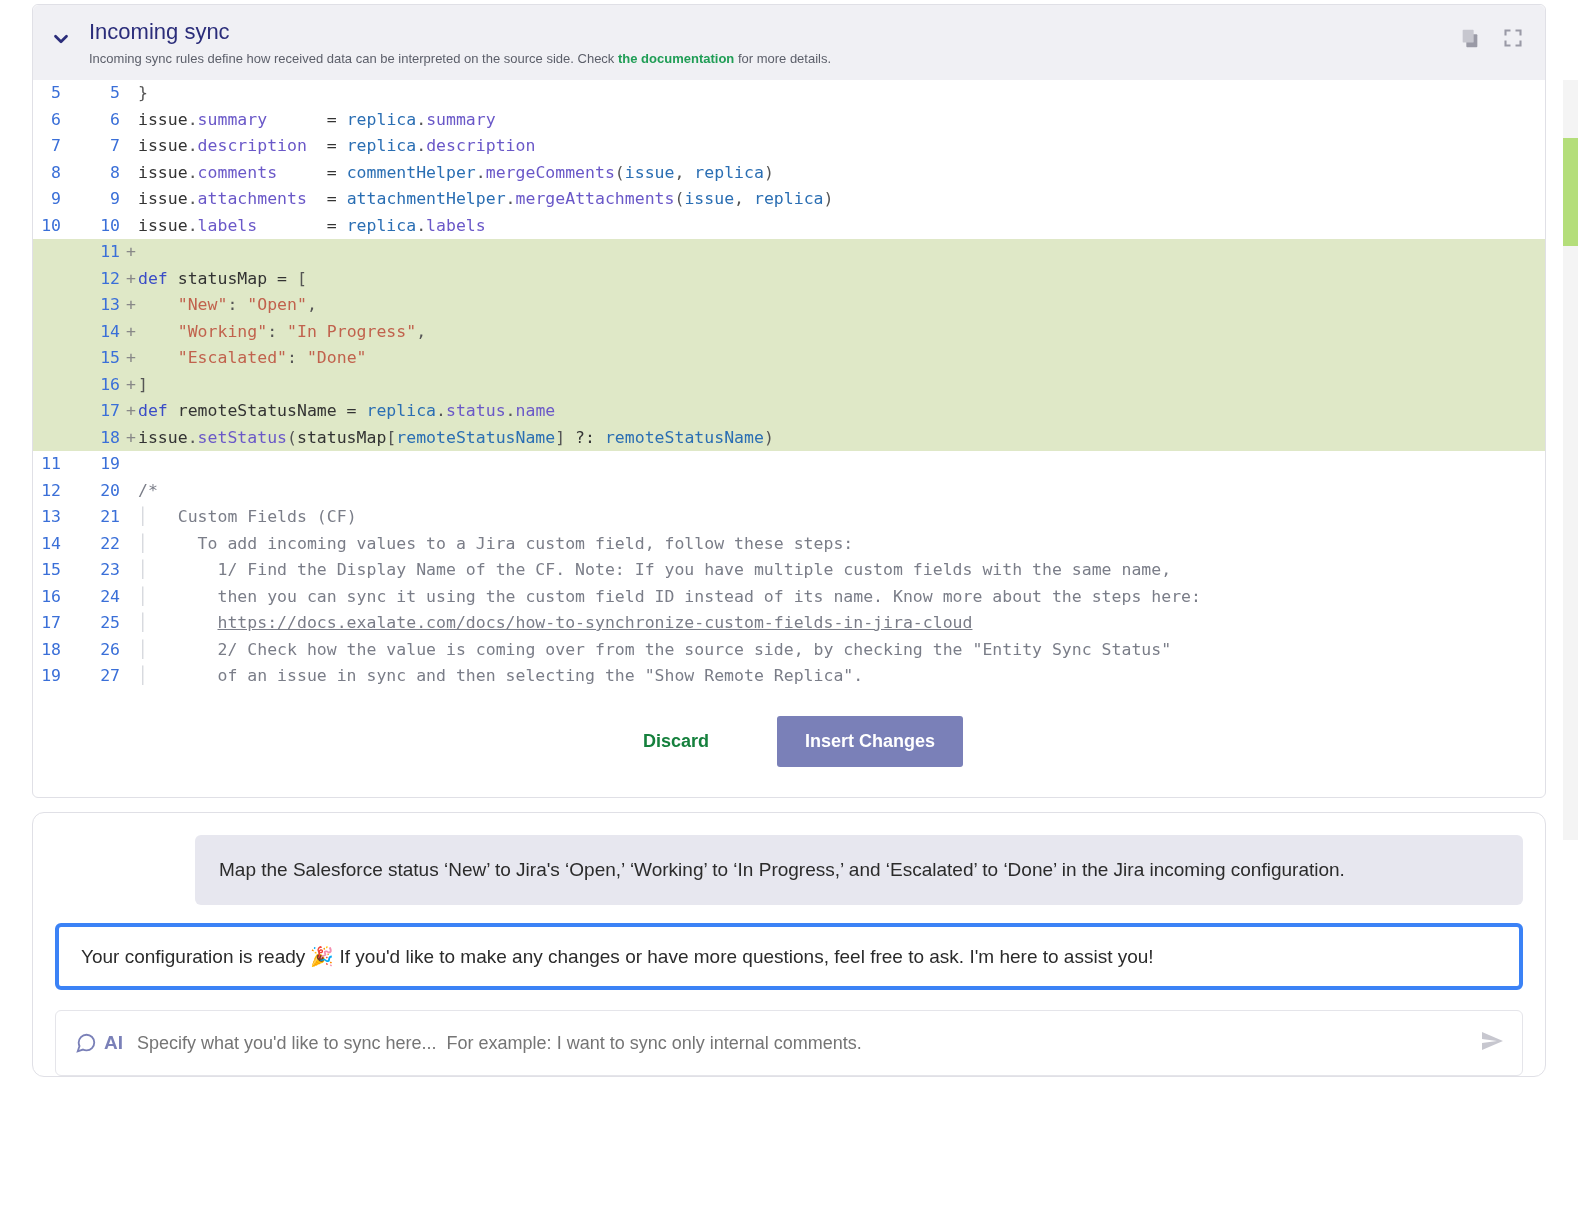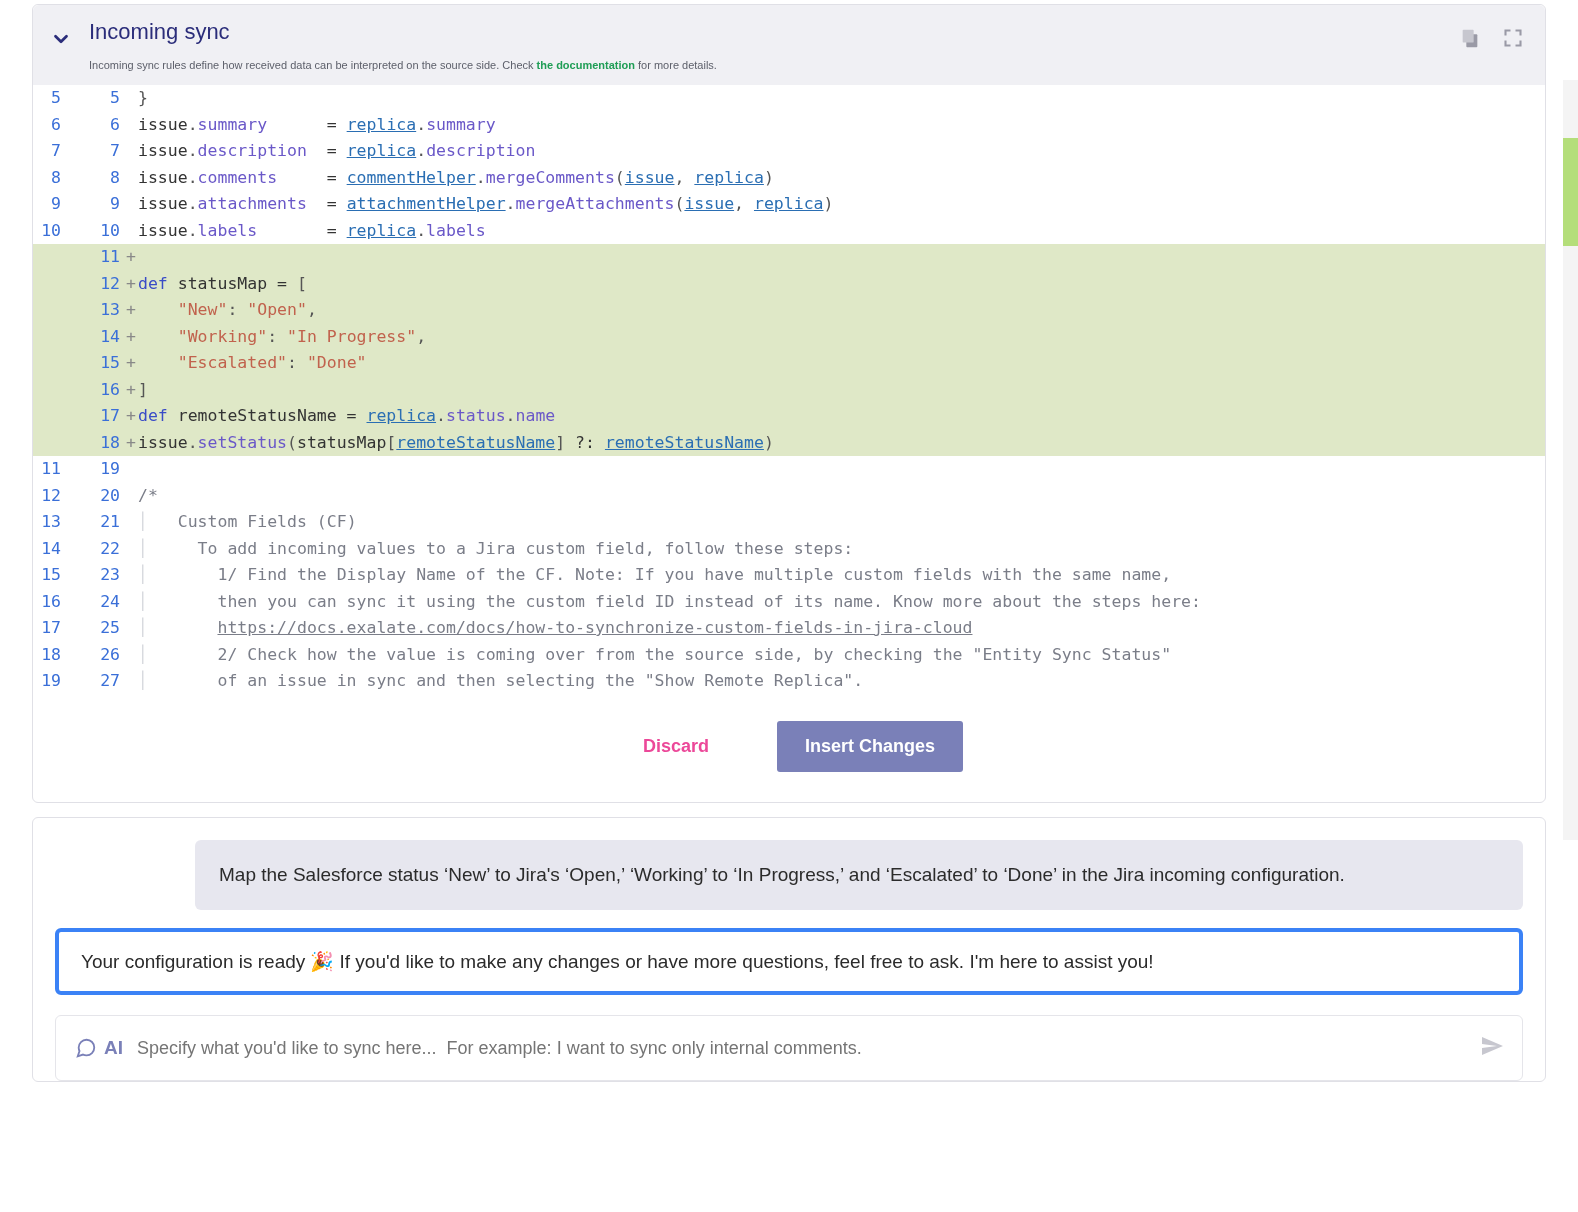--- a/index.html
+++ b/index.html
@@ -34,22 +34,22 @@
     margin-top: 6px;
   }
   .header-text { flex: 1; }
   .header-title {
     color: #2b2d7a;
     font-size: 22px;
     font-weight: 400;
   }
   .header-sub {
     color: #5c5f6a;
-    font-size: 11px;
-    margin-top: 14px;
+    font-size: 13px;
+    margin-top: 6px;
   }
   .header-sub a { color: #1f9d55; font-weight: 600; text-decoration: none; }
   .header-icons {
     display: flex; gap: 22px; align-items: center;
     color: #9a9aa6;
     margin-top: 8px;
   }
   .code-area {
     display: flex;
     font-family: "Menlo", "Consolas", monospace;
@@ -61,21 +61,21 @@
   }
   .diff-add-row { background: #dfe8c7; }
   .row { display: flex; height: 26.5px; }
   .row .g1 { width: 38px; text-align: right; color:#3a6fd8; padding-right:10px; }
   .row .g2 { width: 55px; text-align: right; color:#3a6fd8; padding-right:6px; }
   .row .plus { width:12px; color:#888; }
   .row .code { flex:1; white-space: pre; }
   .tok-default { color:#333; }
   .tok-prop { color:#6a58c8;margin-top:7px; }
   .tok-kw { color:#3a4cc7; }
-  .tok-id { color:#2a6eb3;text-decoration:underline; }
+  .tok-id { color:#2a6eb3; }
   .tok-str { color:#c1624d; }
   .tok-punct { color:#555; }
   .tok-comment { color:#7a7d88; }
   .tok-link { color:#7a7d88; text-decoration: underline; }
   .indent-guide { color:#d5d7dd; }
   .right-scroll {
     position:absolute;
     right: -5px;
     top: 80px;
     width: 42px;
@@ -98,30 +98,30 @@
   .btn {
     font-size: 18px;
     font-weight: 600;
     padding: 15px 28px;
     border-radius: 3px;
     border: none;
     cursor: pointer;
   }
   .btn-discard {
     background: transparent;
-    color: #ec4899;
+    color: #15803d;
   }
   .btn-insert {
     background: #7a80b8;
     color: #fff;
   }
   .chat-panel {
     margin: 14px 32px 0 32px;
     border: 1px solid #e0e0e6;
-    border-radius: 6px;
+    border-radius: 12px;
     padding: 22px 22px 0 22px;
   }
   .chat-user {
     background: #e7e7ef;
     border-radius: 6px;
     padding: 20px 24px;
     color: #2b2b2b;
     font-size: 19px;
     line-height: 1.6;
     margin: 0 0 18px 140px;

